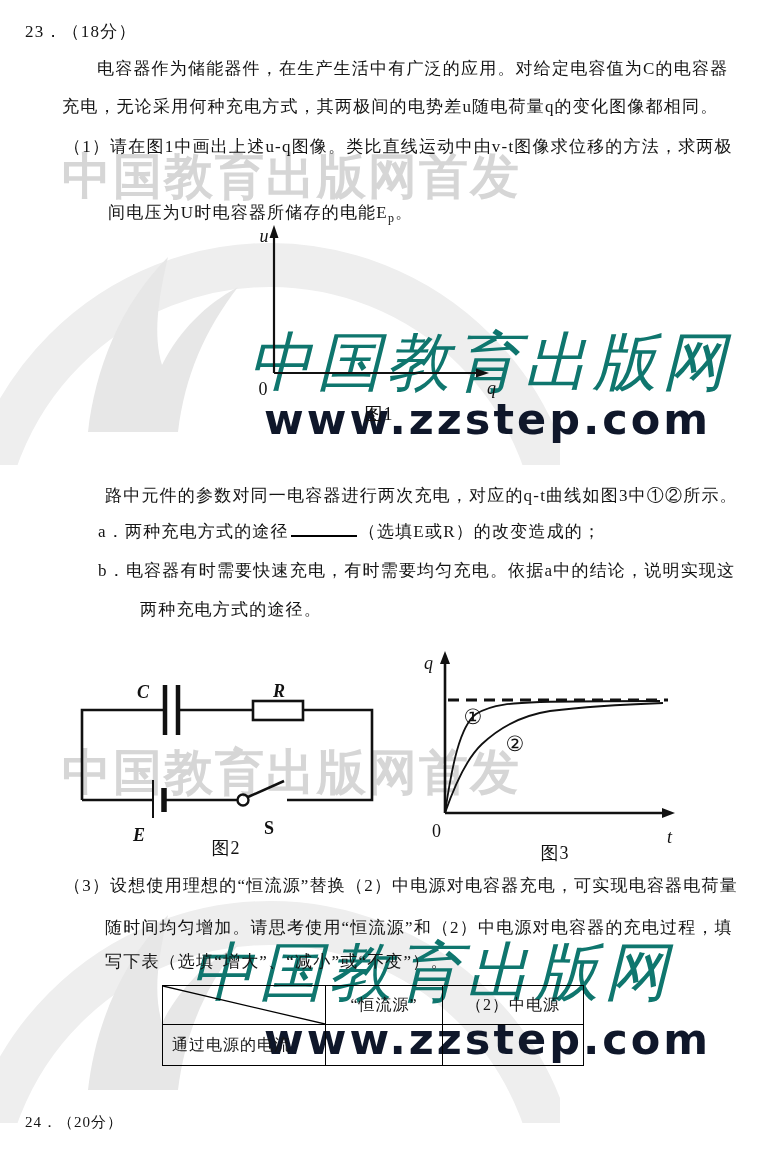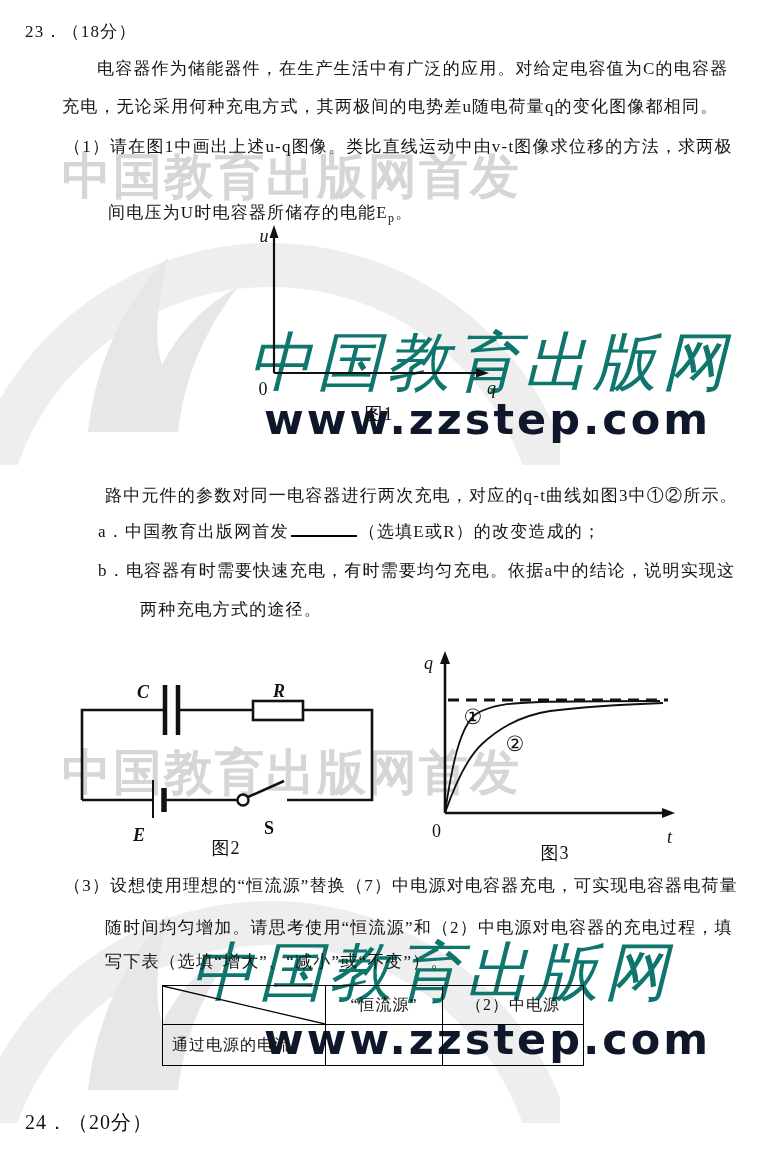--- a/index.html
+++ b/index.html
@@ -36,21 +36,21 @@
   .stroke{stroke:#111;fill:none;}
   
   .ans-table{position:absolute;left:162px;top:985px;border-collapse:collapse;table-layout:fixed;
              font-size:16px;letter-spacing:1px;padding-left:20px;}
   .ans-table td{border:1.6px solid #000;padding:0;background:transparent;}
   .ans-table .head-row td{height:38px;text-align:center;vertical-align:middle;}
   .ans-table .body-row td{height:40px;}
   .ans-table .row-label{padding-left:9px;vertical-align:middle;}
   .diag-cell{position:relative;}
   .diag-cell svg{position:absolute;inset:0;width:100%;height:100%;display:block;}
-  .q24{font-size:20px;letter-spacing:1px;}
+  .q24{font-size:15px;letter-spacing:1px;}
 </style>
 </head>
 <body>
 
 <div class="page">
 
   <div class="wm-layer">
     <svg class="wm-logo wm-logo-1" viewBox="0 0 560 255">
       <circle cx="270" cy="345" r="290" fill="none" stroke="#eeeeee" stroke-width="44"></circle>
       <path d="M88,222 C95,160 120,95 168,47 C158,90 153,125 162,155 C180,120 205,95 238,77 C205,120 185,165 178,222 Z" fill="#e7e7e7"></path>
@@ -83,21 +83,21 @@
       <path d="M44,7 L39.5,20 L48.5,20 Z" fill="#111"></path>
       <path class="stroke" stroke-width="2.2" d="M44,155 H250"></path>
       <path d="M259,155 L246,150.5 L246,159.5 Z" fill="#111"></path>
       <text class="var" x="34" y="24" text-anchor="middle">u</text>
       <text class="var" x="257" y="176">q</text>
       <text x="33" y="177" text-anchor="middle">0</text>
       <text class="cap" x="149" y="202" text-anchor="middle">图1</text>
     </svg>
 
     <div class="line" style="left:105px;top:484px;">路中元件的参数对同一电容器进行两次充电，对应的q-t曲线如图3中①②所示。</div>
-    <div class="line" style="left:98px;top:520px;"><span>a．中国教育出版网首发</span><span class="blank"></span><span>（选填E或R）的改变造成的；</span></div>
+    <div class="line" style="left:98px;top:520px;"><span>a．两种充电方式的途径</span><span class="blank"></span><span>（选填E或R）的改变造成的；</span></div>
     <div class="line" style="left:98px;top:559px;">b．电容器有时需要快速充电，有时需要均匀充电。依据a中的结论，说明实现这</div>
     <div class="line" style="left:140px;top:598px;">两种充电方式的途径。</div>
 
     <svg class="fig" style="left:60px;top:660px;" width="380" height="200">
       <path class="stroke" stroke-width="2.6" d="M22,140 V50 H105 M118,50 H193 M243,50 H312 V140 H227 M104,140 H177.5 M22,140 H93"></path>
       <path class="stroke" stroke-width="4.5" d="M105,25 V75 M118,25 V75"></path>
       <rect class="stroke" stroke-width="2.6" x="193" y="41" width="50" height="19" fill="#ffffff"></rect>
       <path class="stroke" stroke-width="2" d="M93,120 V158"></path>
       <path class="stroke" stroke-width="5.5" d="M104,128 V152"></path>
       <circle class="stroke" stroke-width="2.4" cx="183" cy="140" r="5.5" fill="#ffffff"></circle>
@@ -118,21 +118,21 @@
       <path class="stroke" stroke-width="1.8" d="M35,168 C42,120 50,81 66,69 C82,59 104,58 130,57 C170,56 220,56 250,56"></path>
       <path class="stroke" stroke-width="1.8" d="M35,168 C44,142 56,114 72,99 C92,80 114,70 140,66 C180,61 225,59 253,58"></path>
       <text class="circ" x="63" y="79" text-anchor="middle">①</text>
       <text class="circ" x="105" y="106" text-anchor="middle">②</text>
       <text class="var" x="14" y="24">q</text>
       <text class="var" x="257" y="198">t</text>
       <text x="31" y="192" text-anchor="end">0</text>
       <text class="cap" x="145" y="214" text-anchor="middle">图3</text>
     </svg>
 
-    <div class="line" style="left:64px;top:874px;">（3）设想使用理想的“恒流源”替换（7）中电源对电容器充电，可实现电容器电荷量</div>
+    <div class="line" style="left:64px;top:874px;">（3）设想使用理想的“恒流源”替换（2）中电源对电容器充电，可实现电容器电荷量</div>
     <div class="line" style="left:105px;top:916px;">随时间均匀增加。请思考使用“恒流源”和（2）中电源对电容器的充电过程，填</div>
     <div class="line" style="left:105px;top:950px;">写下表（选填“增大”、“减小”或“不变”）。</div>
 
     <table class="ans-table">
       <colgroup>
           <col style="width:163px">
           <col style="width:117px">
           <col style="width:141px">
         </colgroup>
       <tbody>

